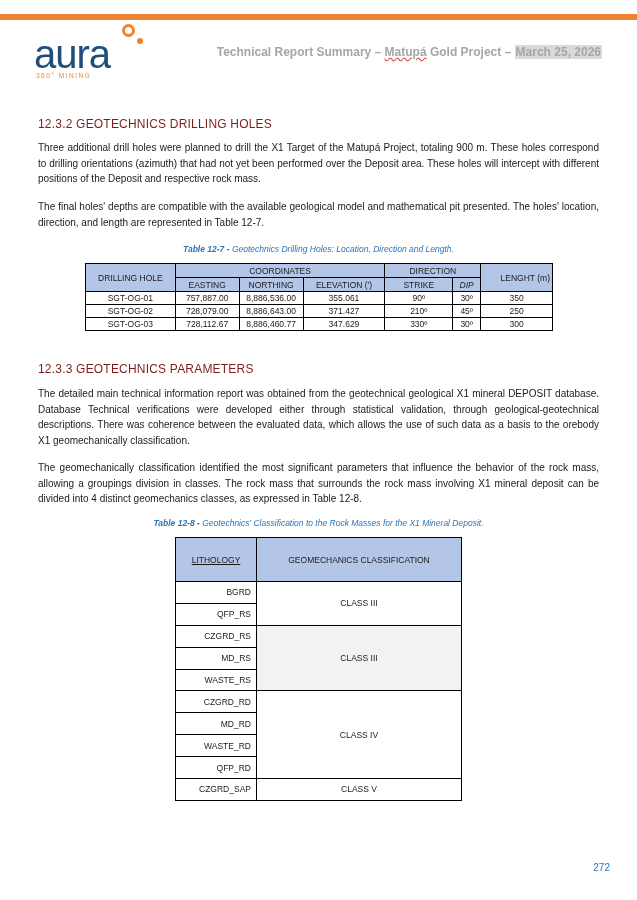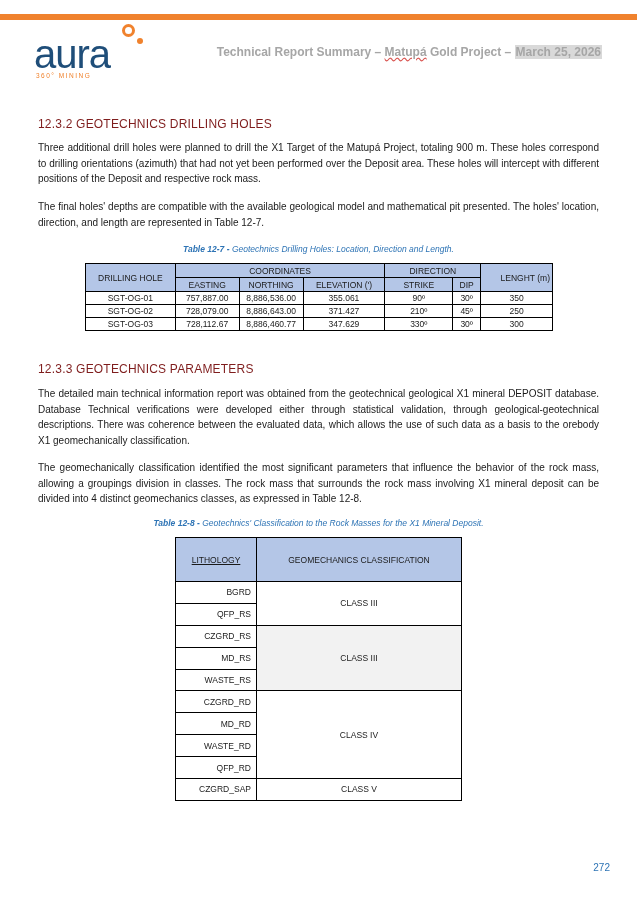--- a/index.html
+++ b/index.html
@@ -69,21 +69,21 @@
     <th rowspan="2" style="width:90px;">DRILLING HOLE</th>
     <th colspan="3">COORDINATES</th>
     <th colspan="2">DIRECTION</th>
     <th rowspan="2" style="width:72px;text-align:right;">LENGHT (m)</th>
   </tr>
   <tr>
     <th style="width:64px;">EASTING</th>
     <th style="width:64px;">NORTHING</th>
     <th style="width:82px;">ELEVATION (')</th>
     <th style="width:68px;">STRIKE</th>
-    <th style="width:28px;">DIP</th>
+    <th style="width:28px;font-style:italic;">DIP</th>
   </tr>
   <tr>
     <td>SGT-OG-01</td>
     <td>757,887.00</td>
     <td>8,886,536.00</td>
     <td>355.061</td>
     <td>90º</td>
     <td>30º</td>
     <td>350</td>
   </tr>

